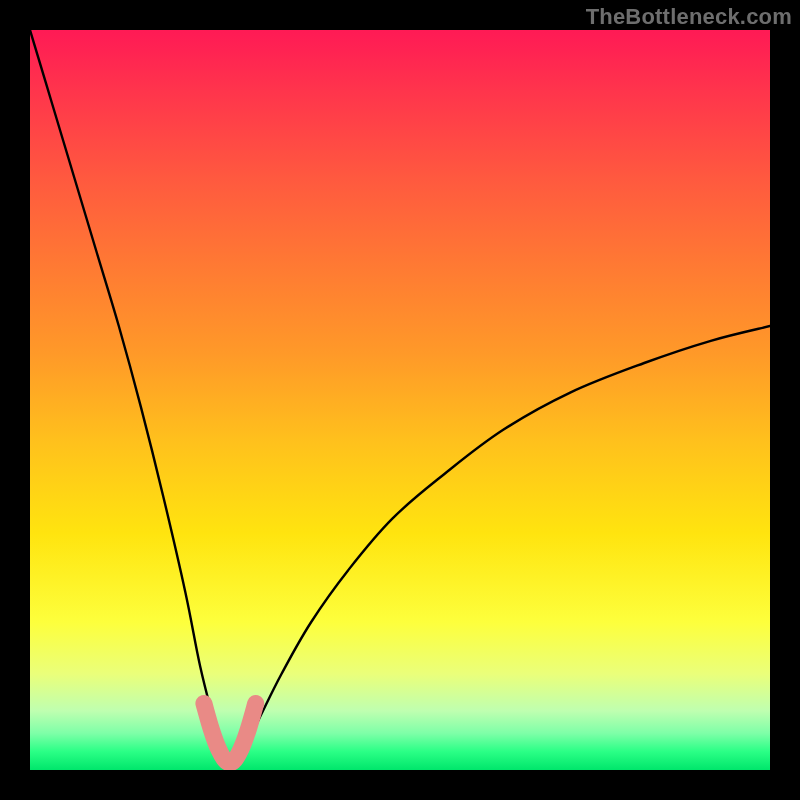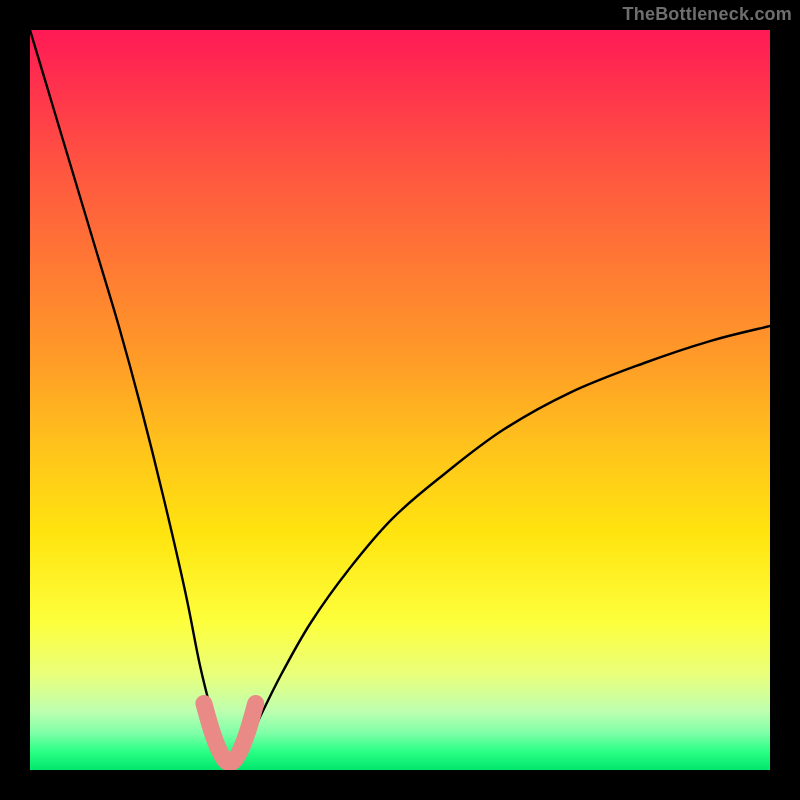--- a/index.html
+++ b/index.html
@@ -50,21 +50,21 @@
     position: absolute;
     inset: 0;
     width: 740px;
     height: 740px;
   }
   .watermark {
     position: absolute;
     top: 4px;
     right: 8px;
     font-family: Arial, Helvetica, sans-serif;
-    font-size: 18px;
+    font-size: 22px;
     font-weight: 600;
     color: #6e6e6e;
     letter-spacing: 0.2px;
     user-select: none;
   }
 </style>
 </head>
 <body>
 
 <div class="frame">

